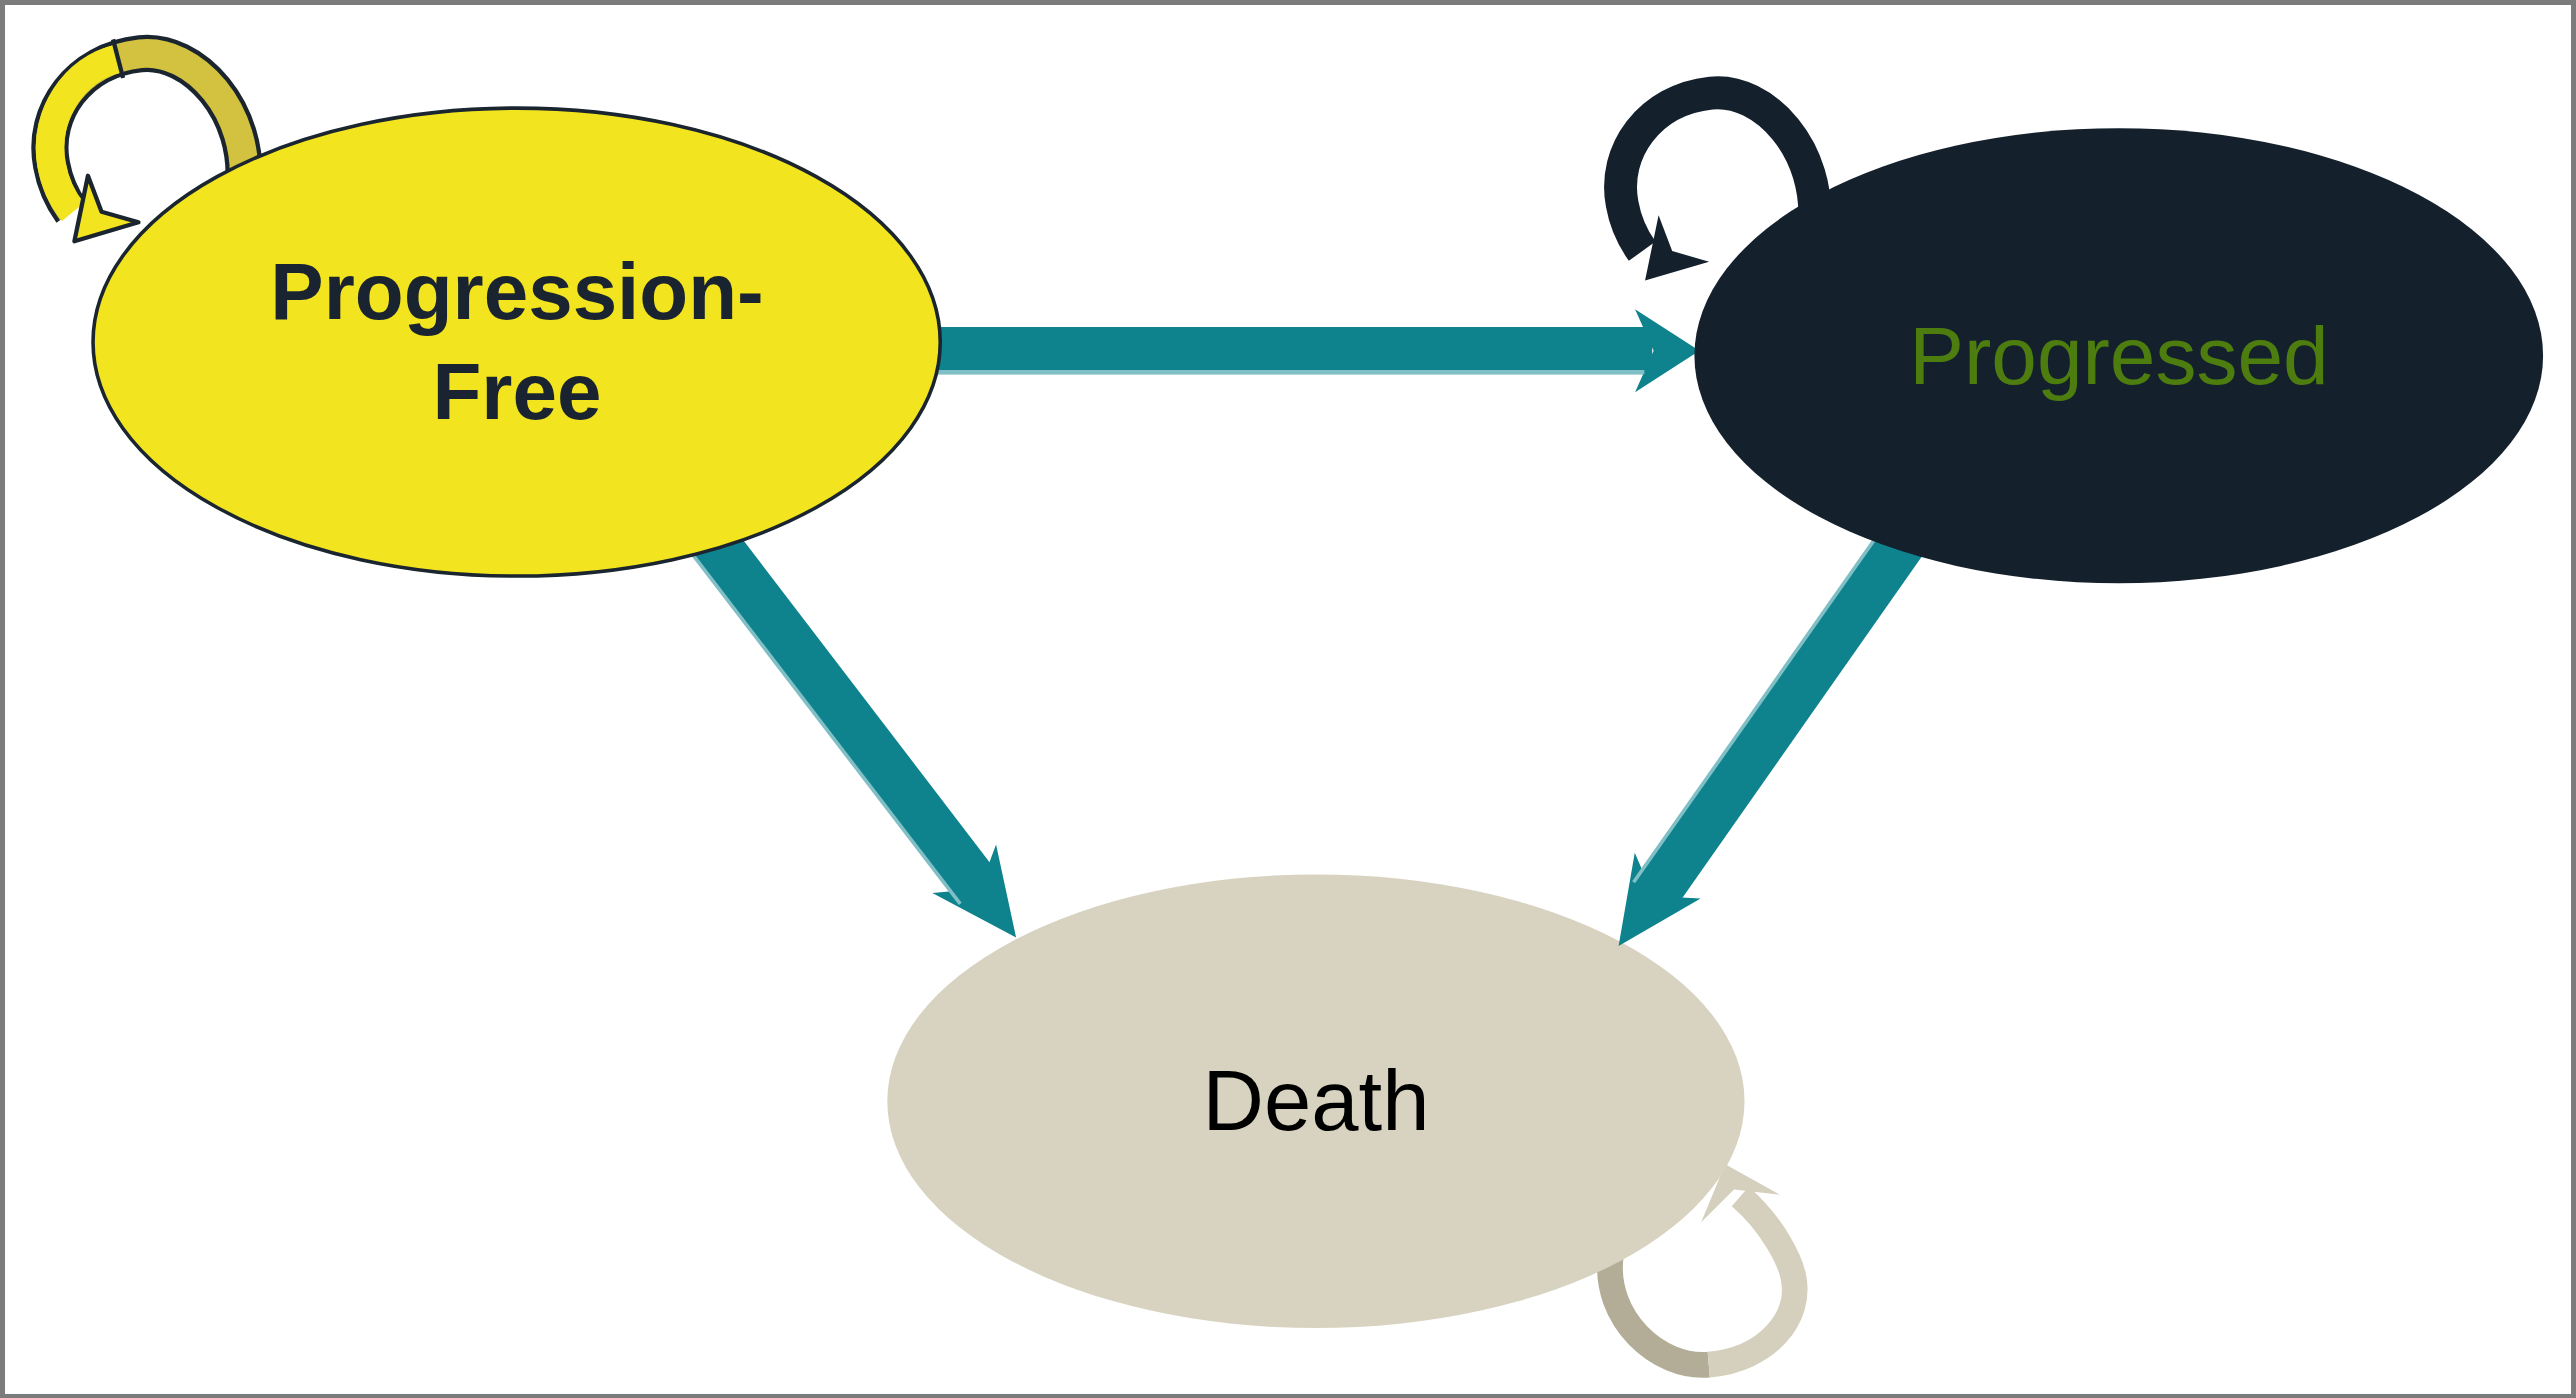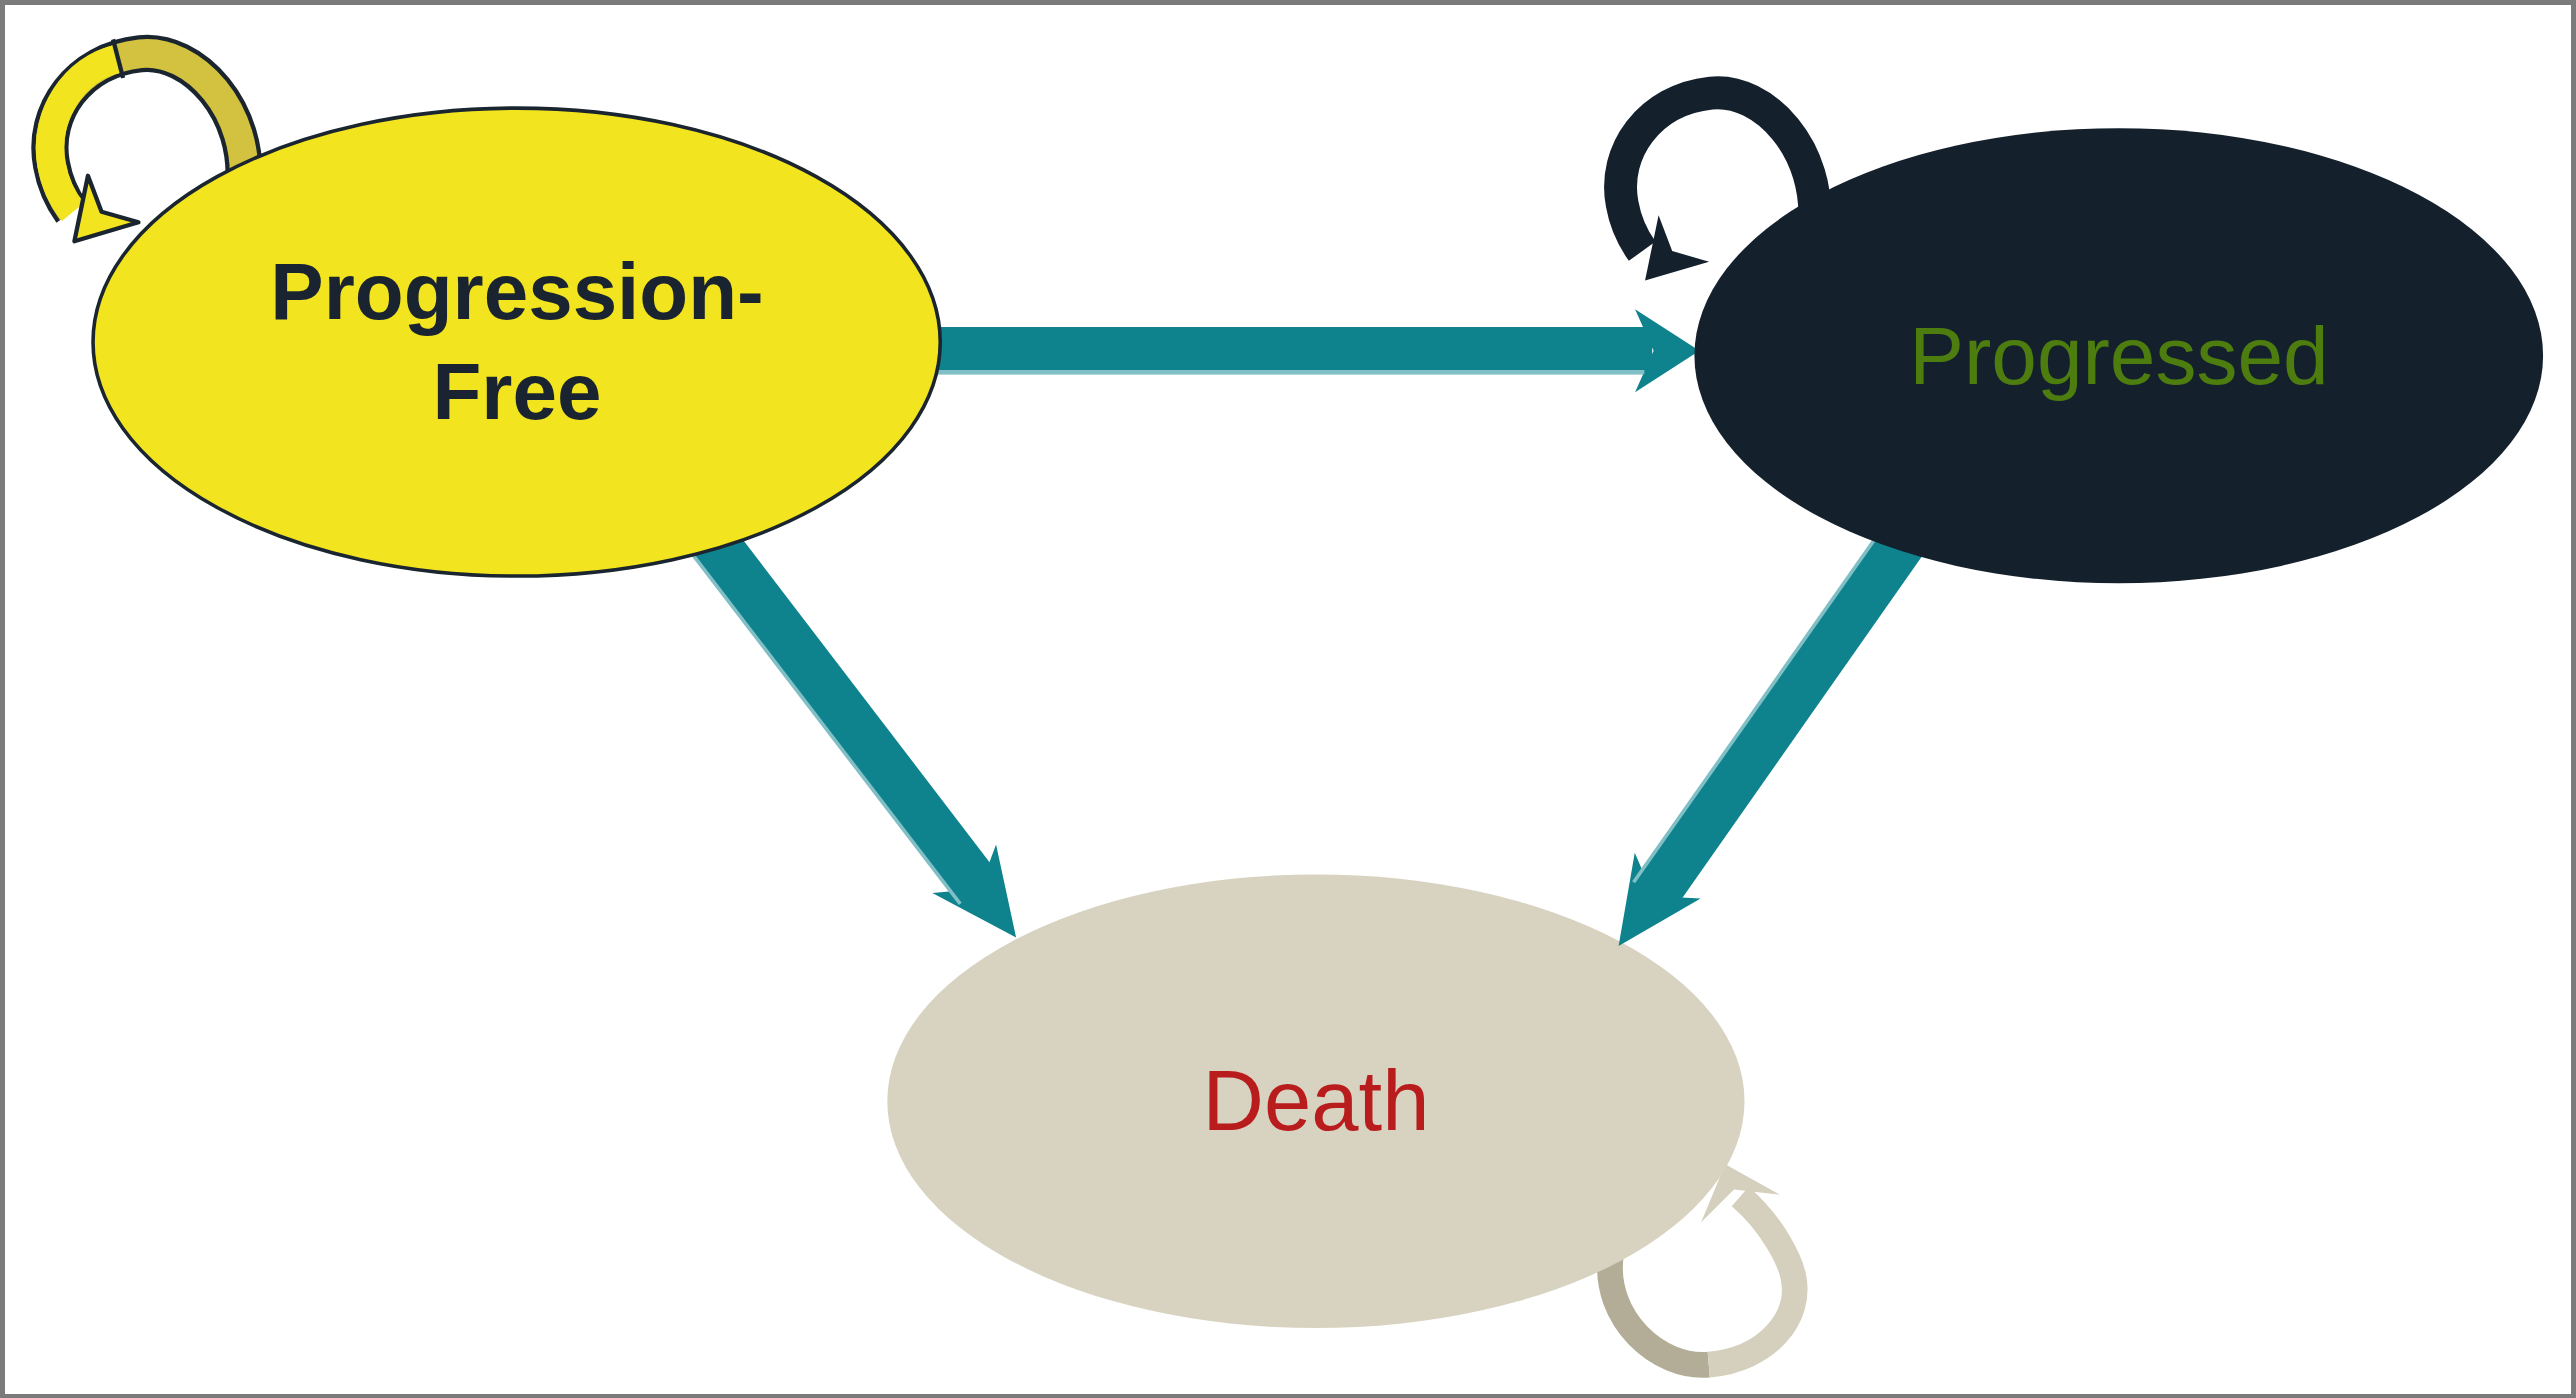--- a/index.html
+++ b/index.html
@@ -42,21 +42,21 @@
     left: 2119px; top: 356px;
     font-size: 82px;
     font-weight: normal;
     line-height: 1.17;
     color: #4d7c0f;
   }
   .label-death {
     left: 1316px; top: 1101px;
     font-size: 85px;
     font-weight: normal;
-    color: #b91c1c;
+    color: #000000;
   }
 </style>
 </head>
 <body>
 
 <div class="canvas">
 
   <svg class="diagram" width="2576" height="1399" viewBox="0 0 3600 1955">
 
     <g>

